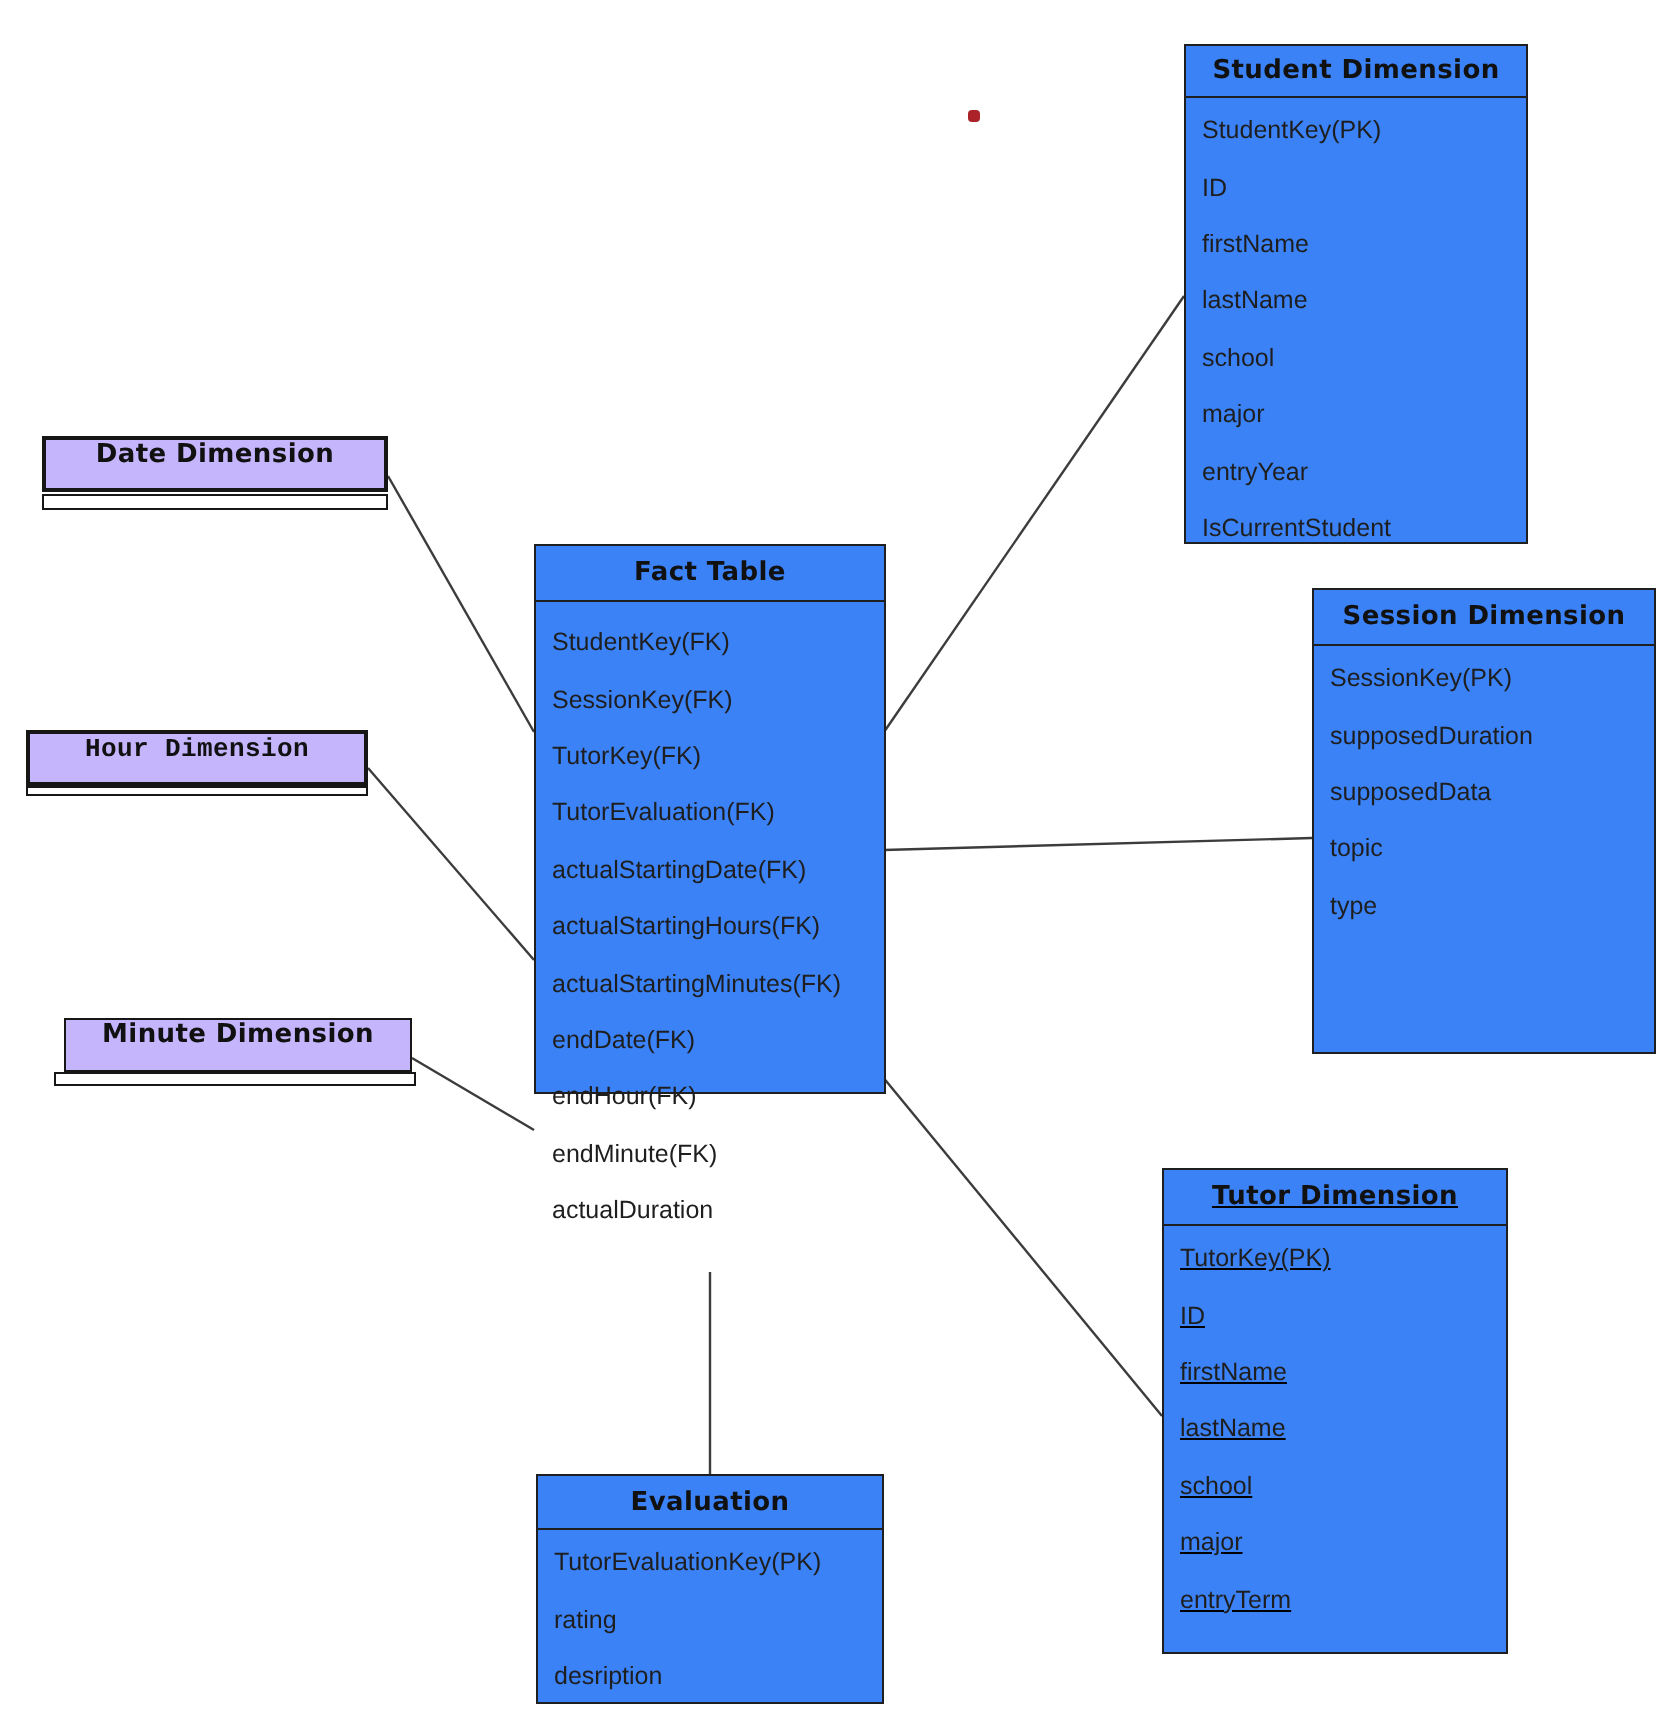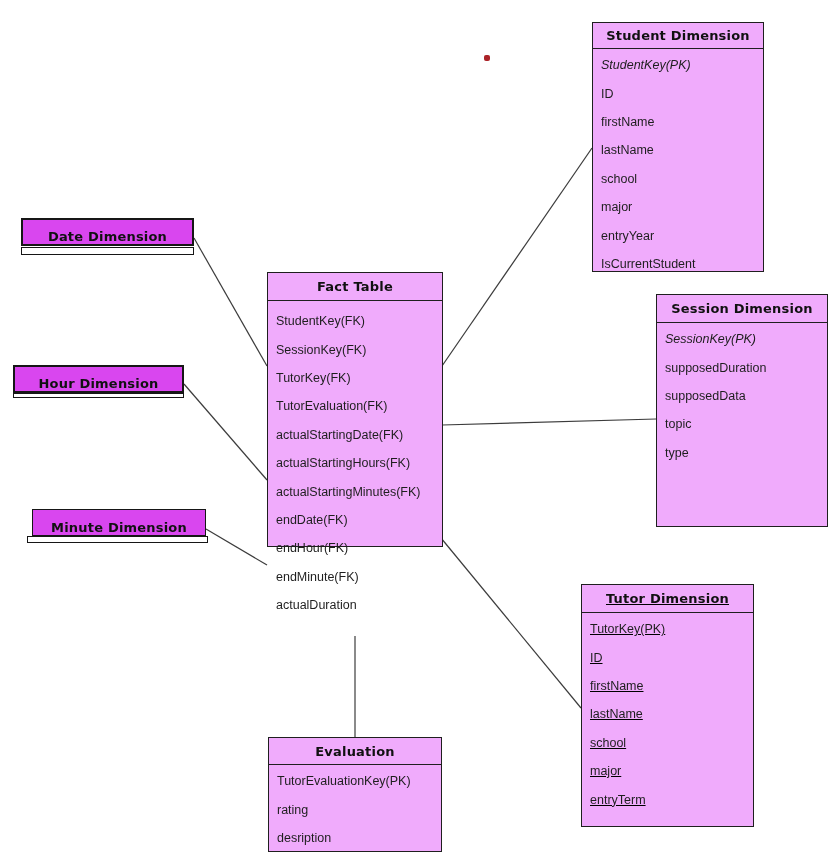--- a/index.html
+++ b/index.html
@@ -14,21 +14,21 @@
   #connector-layer {
     position: absolute;
     left: 0; top: 0;
     width: 831px; height: 864px;
     z-index: 0;
   }
   .entity {
     position: absolute;
     box-sizing: border-box;
     border: 1.5px solid #1f1f1f;
-    background: #f0abfc;
+    background: #3b82f6;
     z-index: 1;
   }
   .ent-title {
     box-sizing: border-box;
     border-bottom: 1.5px solid #1f1f1f;
     font-family: "DejaVu Sans", sans-serif;
     font-weight: bold;
     font-size: 13px;
     letter-spacing: 0.2px;
     color: #111111;
@@ -40,21 +40,21 @@
   .ent-row {
     box-sizing: border-box;
     height: 28.4px;
     display: flex;
     align-items: center;
     padding-left: 8px;
     font-size: 12.5px;
     color: #1e1e1e;
     white-space: nowrap;
   }
-  .ent-row.italic { font-style: italic; }
+  .ent-row.italic { }
 
   
   #ent-fact       { left: 267px; top: 272px; width: 176px; height: 275px; }
   #ent-fact .ent-title { height: 28px; }
   #ent-fact .ent-body  { padding-top: 6px; }
 
   #ent-student    { left: 592px; top: 22px;  width: 172px; height: 250px; }
   #ent-student .ent-title { height: 26px; }
   #ent-student .ent-body  { padding-top: 2px; }
 
@@ -68,41 +68,41 @@
 
   #ent-evaluation { left: 268px; top: 737px; width: 174px; height: 115px; }
   #ent-evaluation .ent-title { height: 27px; }
   #ent-evaluation .ent-body  { padding-top: 2px; }
 
   
   .collapsed {
     position: absolute;
     box-sizing: border-box;
     border: 2px solid #161616;
-    background: #d946ef;
+    background: #c4b5fd;
     z-index: 1;
     font-family: "DejaVu Sans", sans-serif;
     font-weight: bold;
     font-size: 13px;
     letter-spacing: 0.2px;
     color: #111111;
     display: flex;
-    align-items: flex-end;
+    align-items: flex-start;
     justify-content: center;
   }
   .collapsed-strip {
     position: absolute;
     box-sizing: border-box;
     border: 1px solid #161616;
     background: #ffffff;
     z-index: 1;
   }
   #box-date     { left: 21px; top: 218px; width: 173px; height: 28px; }
   #strip-date   { left: 21px; top: 247px; width: 173px; height: 8px; }
-  #box-hour     { left: 13px; top: 365px; width: 171px; height: 28px; }
+  #box-hour     { left: 13px; top: 365px; width: 171px; height: 28px; font-family: Liberation Mono, monospace; }
   #strip-hour   { left: 13px; top: 393px; width: 171px; height: 5px; }
   #box-minute   { left: 32px; top: 509px; width: 174px; height: 27px; border-width: 1.5px; }
   #strip-minute { left: 27px; top: 536px; width: 181px; height: 7px; }
 
   
   #red-dot {
     position: absolute;
     left: 484px; top: 55px;
     width: 6px; height: 6px;
     border-radius: 2px;

